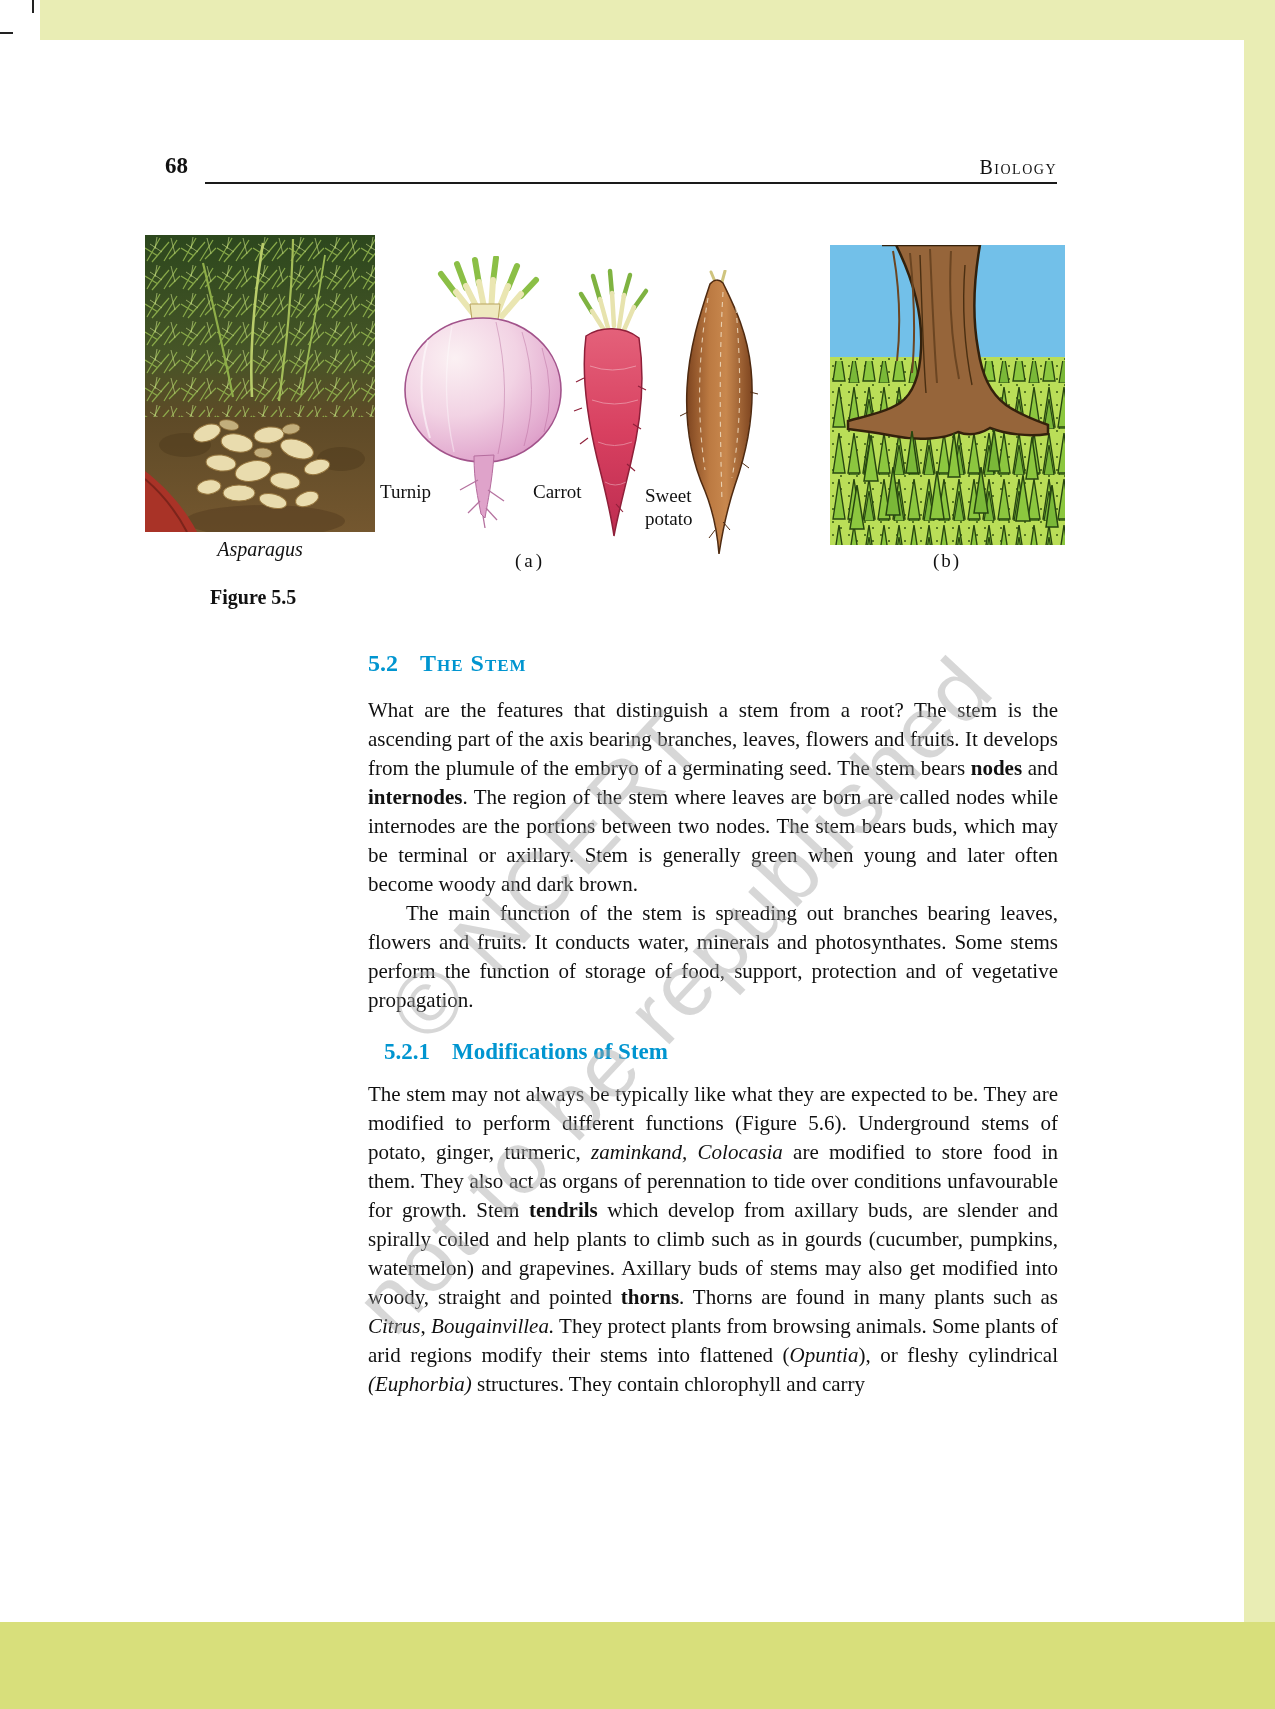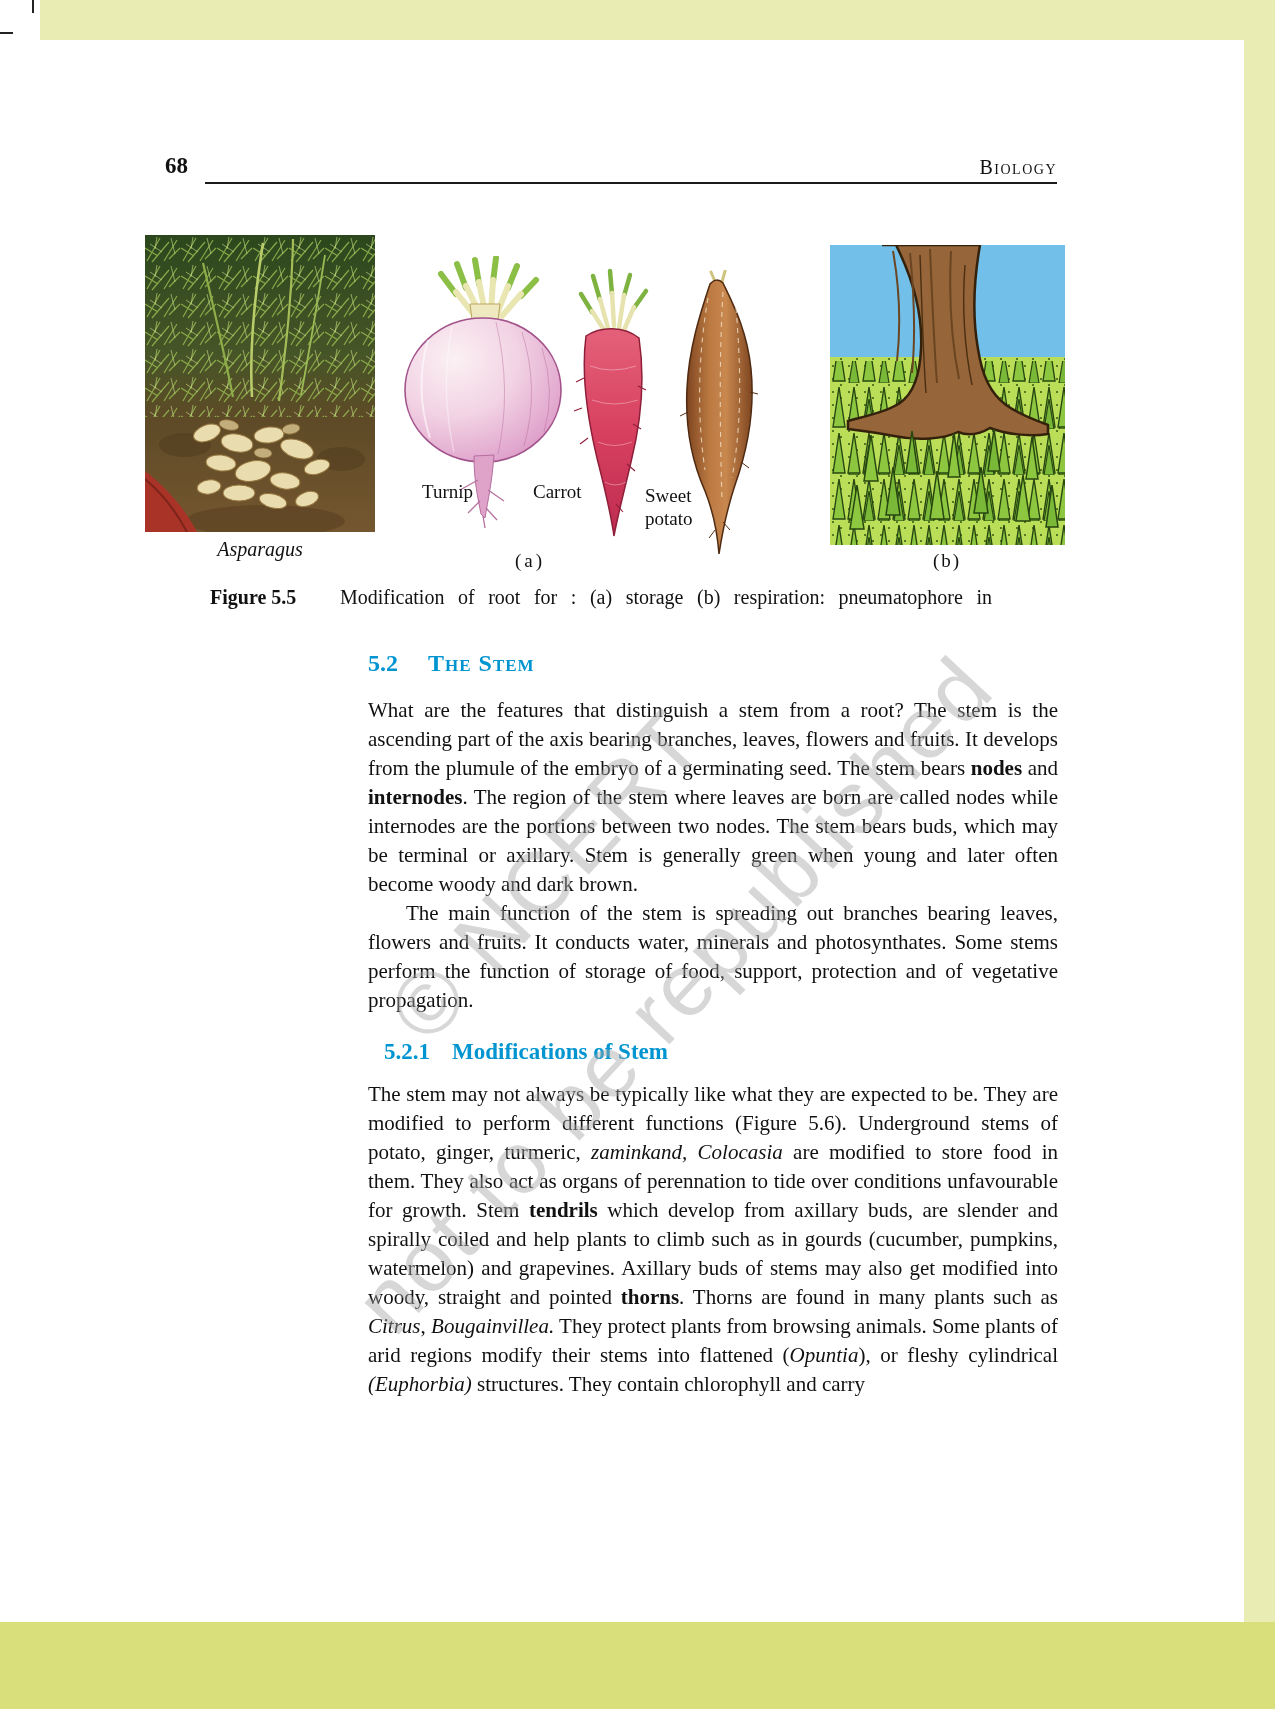--- a/index.html
+++ b/index.html
@@ -28,37 +28,37 @@
   
   .img { position:absolute; }
   .asparagus   { left:145px; top:235px; width:230px; height:297px; }
   .turnip      { left:400px; top:256px; width:170px; height:274px; }
   .carrot      { left:572px; top:266px; width:92px;  height:282px; }
   .sweetpotato { left:678px; top:270px; width:88px;  height:287px; }
   .pneumo      { left:830px; top:245px; width:235px; height:300px; }
 
   .fig-label-text { position:absolute; font-size:19px; }
   .label-asparagus { left:195px; top:538px; width:130px; text-align:center; font-style:italic; font-size:20px; }
-  .label-turnip { left:422px; top:481px; }
+  .label-turnip { left:380px; top:481px; }
   .label-carrot { left:533px; top:481px; }
   .label-sweet  { left:645px; top:484px; line-height:23px; }
   .label-a { left:515px; top:550px; letter-spacing:3px; }
   .label-b { left:933px; top:550px; letter-spacing:2px; }
 
   
   .figure-caption { position:absolute; left:210px; top:584px; width:782px; font-size:20px; line-height:27px; display:flex; }
   .fig-label { flex:0 0 130px; font-weight:bold; }
   .fig-text  { flex:1; }
   .fig-line1 { text-align:justify; text-align-last:justify; }
   .fig-line2 { font-style:italic; }
 
   
   .text-col { position:absolute; left:368px; top:648px; width:690px; font-size:21px; line-height:29px; text-align:justify; }
   .sec-head { color:var(--heading-blue,#0095d0); font-size:24px; line-height:30px; font-weight:bold; margin:0 0 18px 0; text-align:left; }
-  .sec-head .sec-num { margin-right:30px;text-align:right; }
+  .sec-head .sec-num { margin-right:22px;text-align:right; }
   .sec-head .sec-title { font-variant:small-caps; letter-spacing:1px; }
   .subsec-head { color:var(--heading-blue,#0095d0); font-size:23px; line-height:29px; font-weight:bold; margin:22px 0 14px 16px; text-align:left; }
   .subsec-head .sec-num { margin-right:22px; }
   .body-para { margin:0; }
   .body-para.indent { text-indent:38px; }
 
   
   .watermark {
     position:absolute; left:60px; top:760px; width:1100px; height:350px;
     transform:rotate(-47deg);
@@ -291,21 +291,20 @@
   <div class="fig-label-text label-sweet">
     <div>Sweet</div>
     <div>potato</div>
   </div>
   <div class="fig-label-text label-a">(a)</div>
   <div class="fig-label-text label-b">(b)</div>
 
   <div class="figure-caption">
     <div class="fig-label">Figure 5.5</div>
     <div class="fig-text">
-      <div class="fig-line1">Modification of root for : (a) storage (b) respiration: pneumatophore in</div>
     </div>
   </div>
 
   <div class="text-col">
     <h2 class="sec-head">
       <span class="sec-num">5.2</span><span class="sec-title">The Stem</span>
     </h2>
     <p class="body-para"><span>What are the features that distinguish a stem from a root? The stem is the ascending part of the axis bearing branches, leaves, flowers and fruits. It develops from the plumule of the embryo of a germinating seed. The stem bears </span><span class="b">nodes</span><span> and </span><span class="b">internodes</span><span>. The region of the stem where leaves are born are called nodes while internodes are the portions between two nodes. The stem bears buds, which may be terminal or axillary. Stem is generally green when young and later often become woody and dark brown.</span></p>
     <p class="body-para indent"><span>The main function of the stem is spreading out branches bearing leaves, flowers and fruits. It conducts water, minerals and photosynthates. Some stems perform the function of storage of food, support, protection and of vegetative propagation.</span></p>
     <h3 class="subsec-head">

